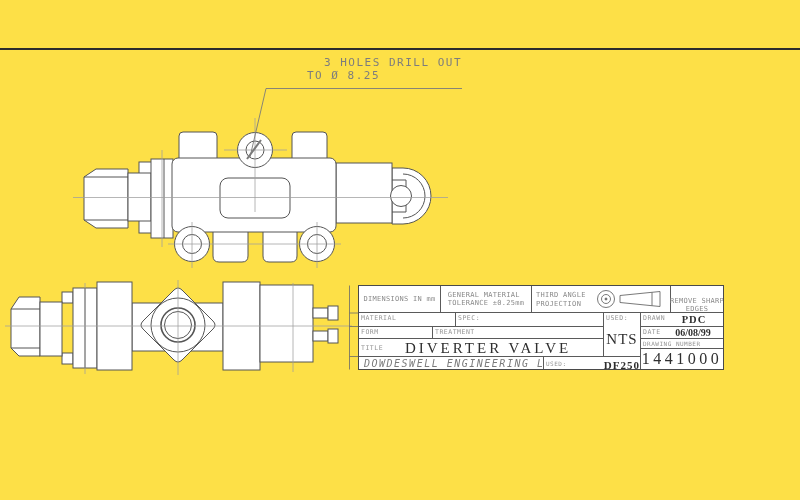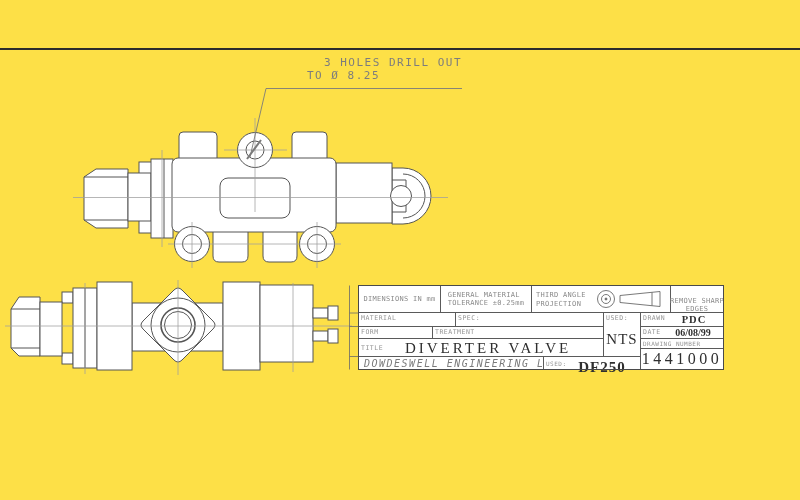--- a/index.html
+++ b/index.html
@@ -199,19 +199,19 @@
     </div>
     <div class="cell center" style="left:282px;top:63px;width:84px;height:22px;">
       <div class="val-serif" style="font-size:16px;letter-spacing:3.5px;">1441000</div>
     </div>
 
     <div class="cell" style="left:0;top:71px;width:186px;height:14px;">
       <div style="position:absolute;left:5px;top:1px;font-size:10px;font-style:italic;color:#7b7b7b;letter-spacing:1.5px;white-space:nowrap;">DOWDESWELL ENGINEERING LTD</div>
     </div>
     <div class="cell" style="left:185px;top:71px;width:98px;height:14px;">
       <span class="lbl corner-lbl" style="top:3px;font-size:6px;">USED:</span>
-      <div class="val-serif" style="position:absolute;left:20px;right:0;top:1.5px;text-align:center;font-size:15px;font-weight:bold;letter-spacing:1px;">DF250</div>
+      <div class="val-serif" style="position:absolute;left:20px;right:0;top:1.5px;text-align:right;font-size:11px;font-weight:bold;letter-spacing:1px;">DF250</div>
     </div>
 
     <div style="position:absolute;left:0;top:0;width:366px;height:85px;border:1px solid #4a4a4a;box-sizing:border-box;pointer-events:none;"></div>
   </div>
 
 </div>
 
 </body></html>

